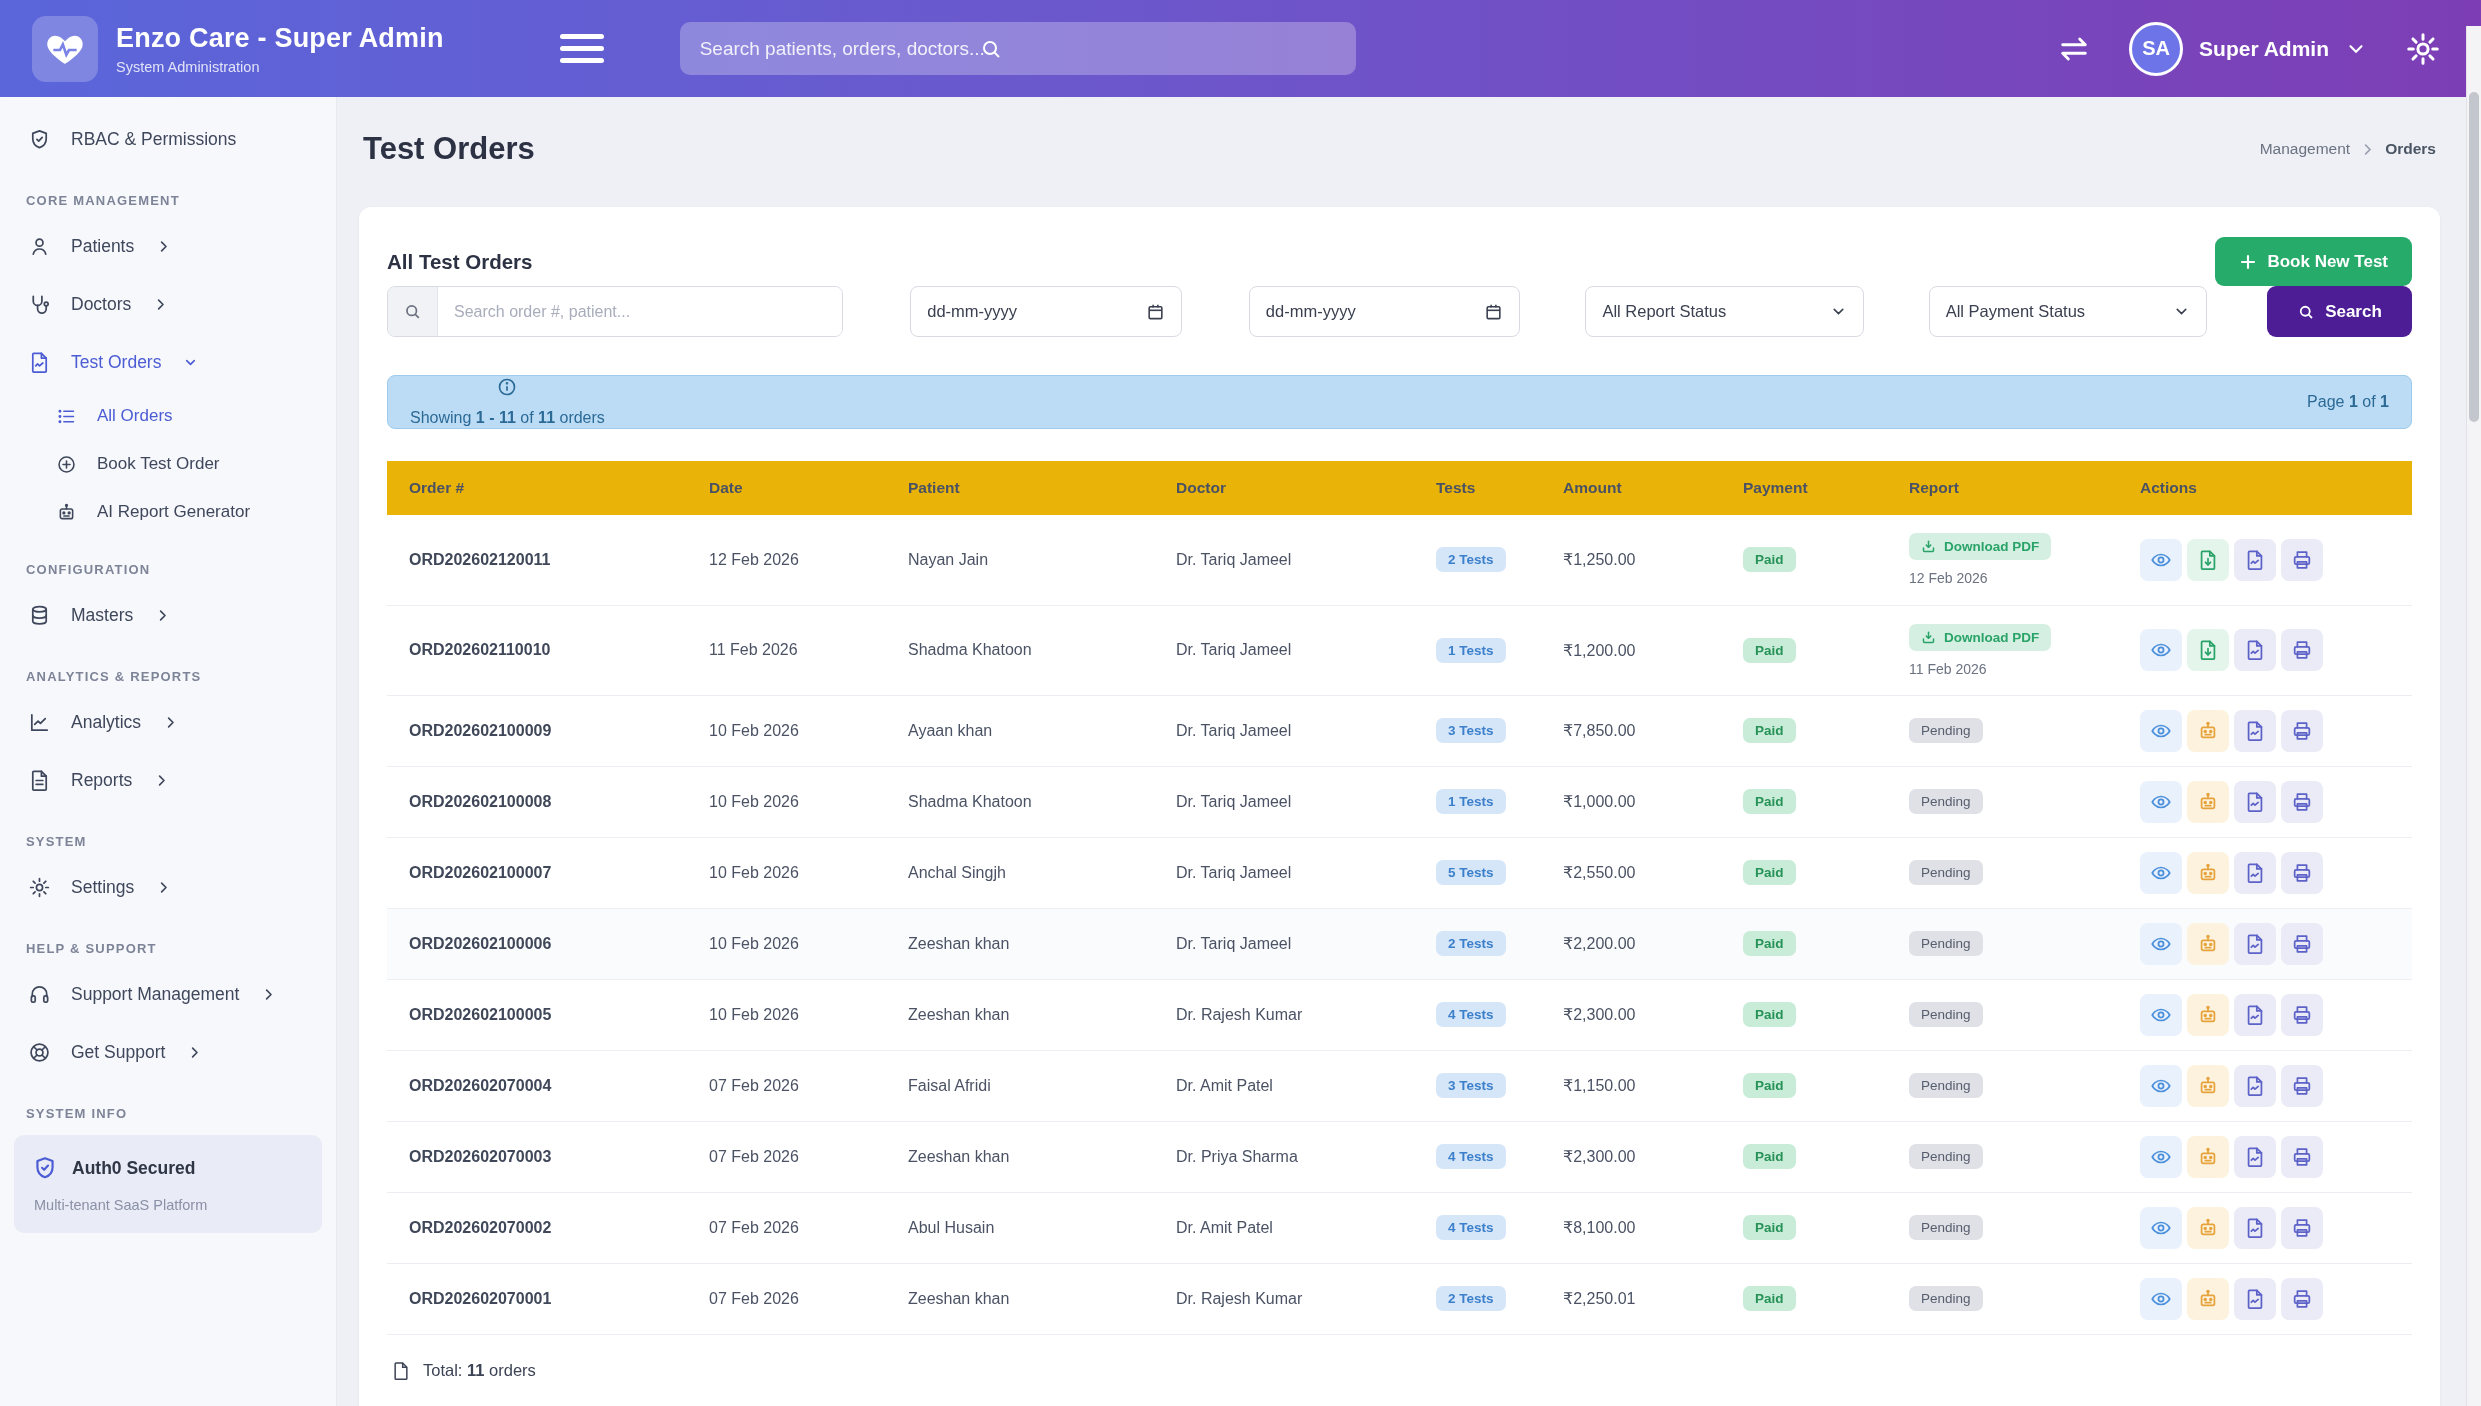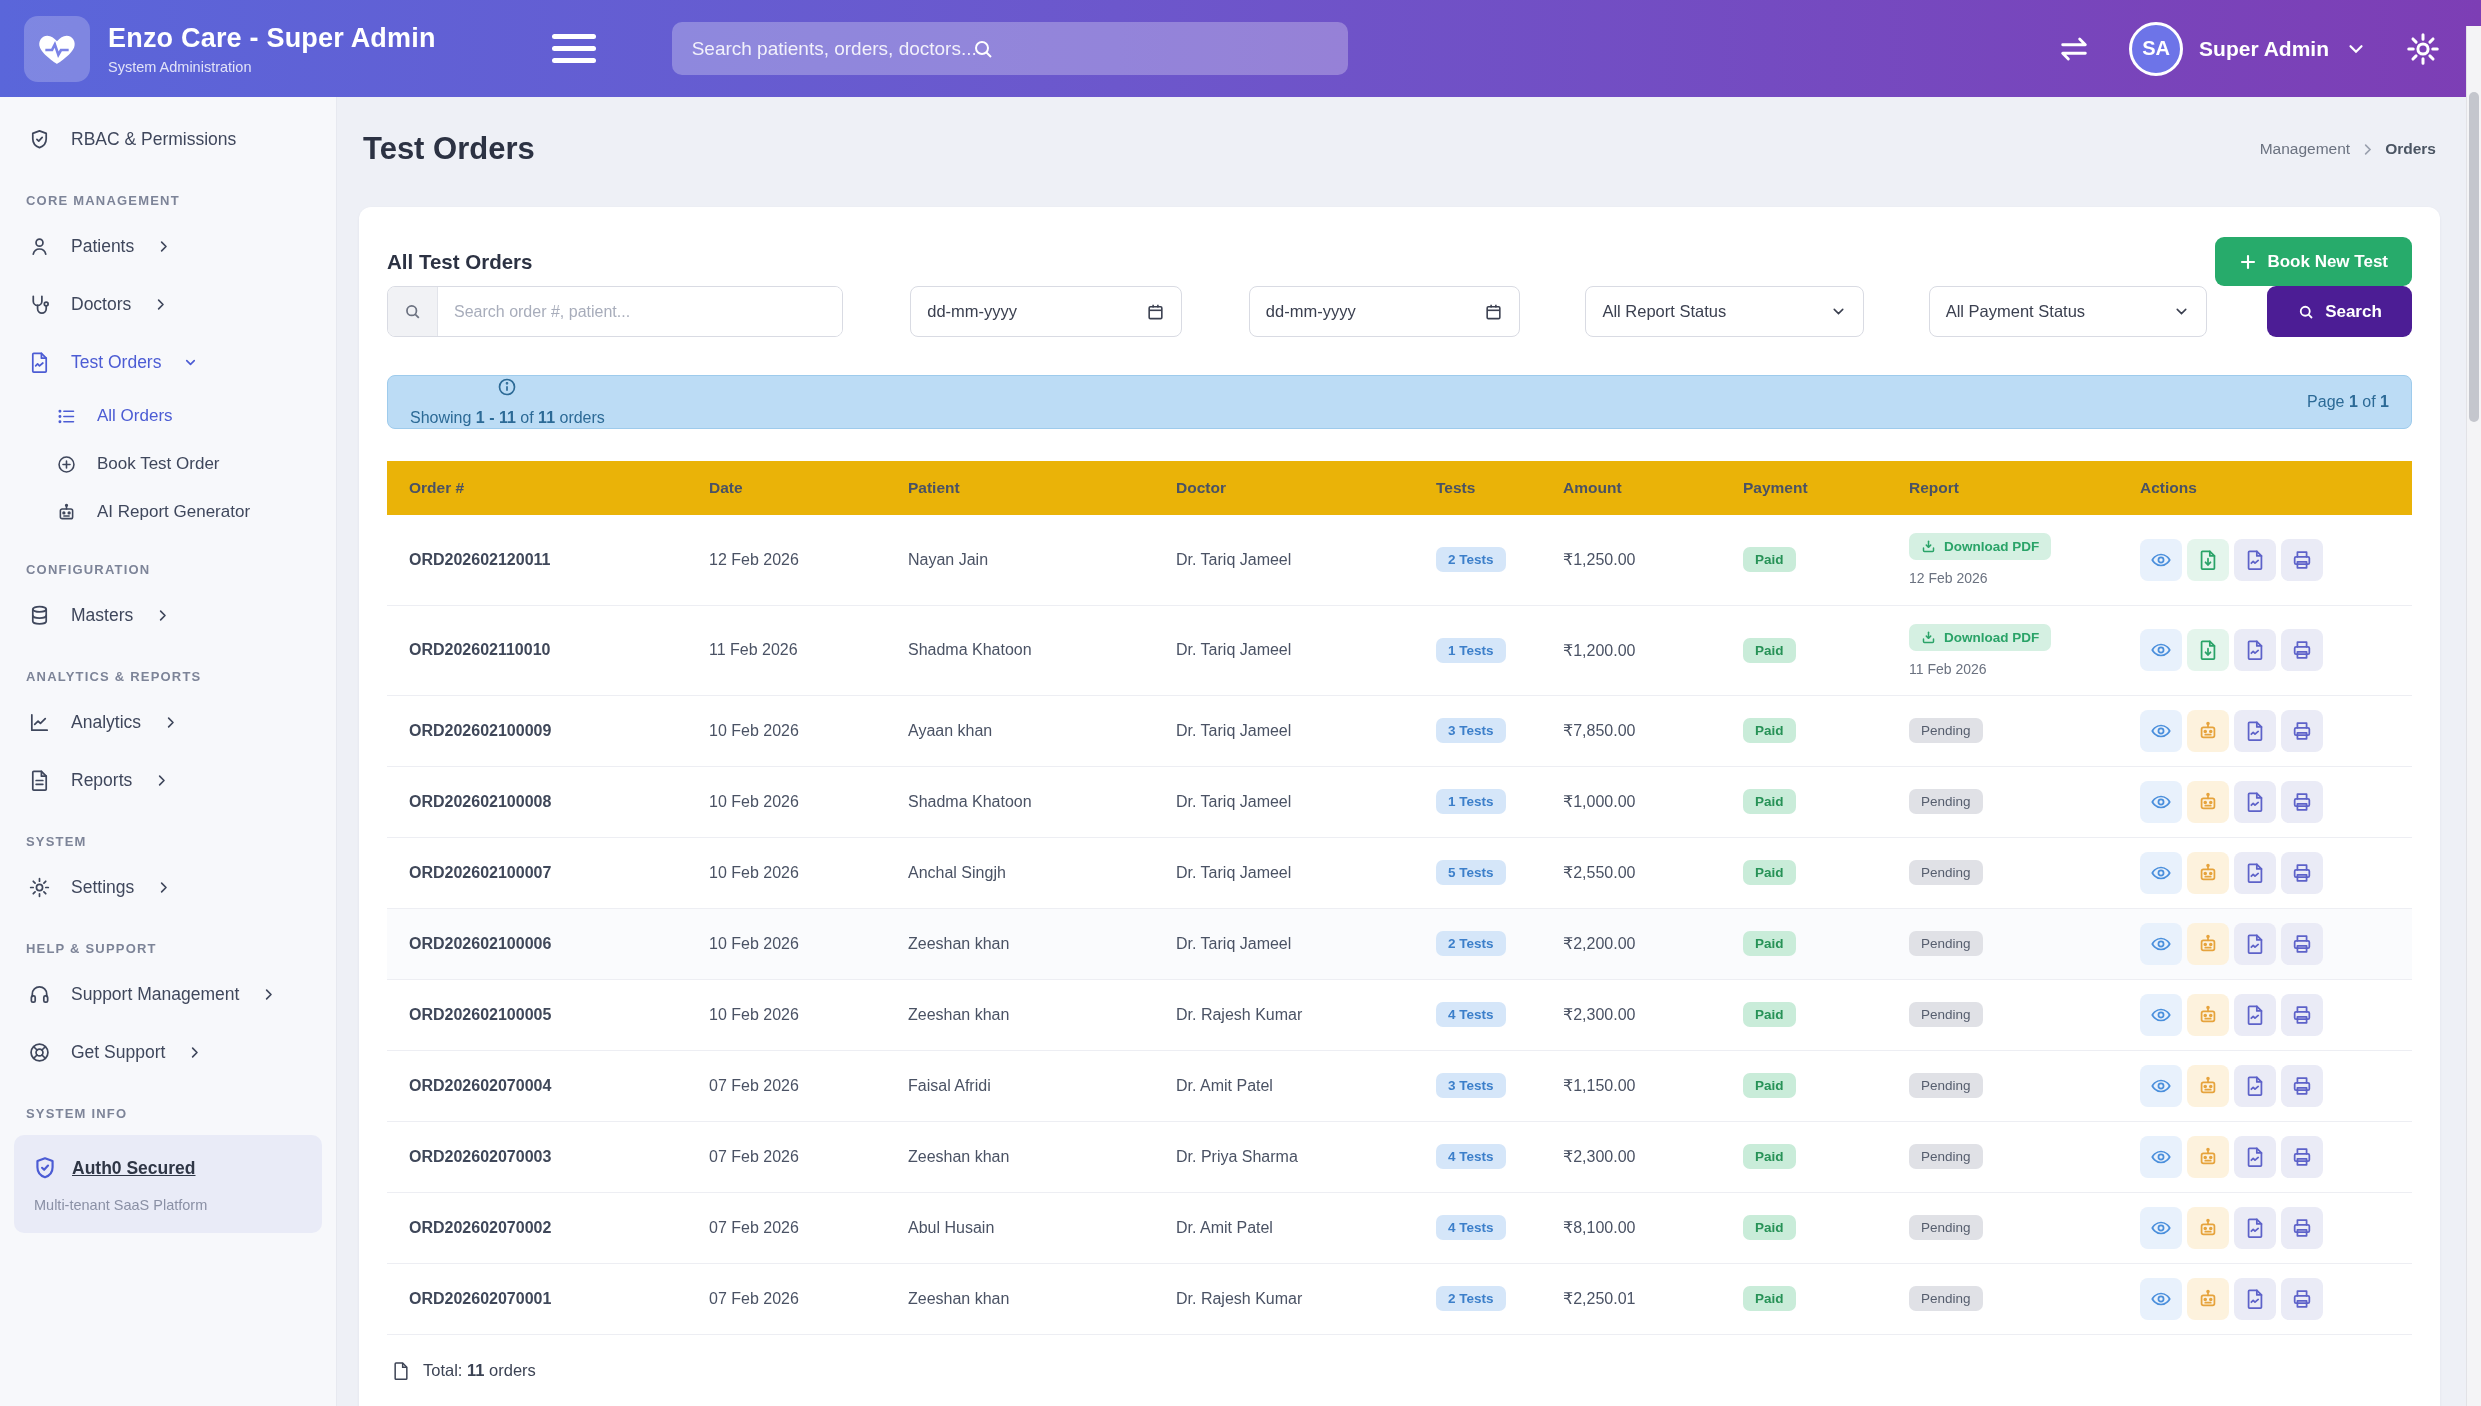--- a/index.html
+++ b/index.html
@@ -3,21 +3,21 @@
 <meta charset="utf-8">
 <style>
   * { margin:0; padding:0; box-sizing:border-box; }
   html,body { width:2481px; height:1406px; overflow:hidden; }
   body { font-family:"Liberation Sans","DejaVu Sans",sans-serif; background:#eef0f6; color:#3c4354; }
   svg { display:block; }
 
   
   .topbar { position:fixed; top:0; left:0; width:2481px; height:97px; z-index:30;
     background:linear-gradient(90deg,#5a66da 0%,#6c57cc 45%,#7d3eb5 100%);
-    display:flex; align-items:center; padding:0 40px 0 24px; }
+    display:flex; align-items:center; padding:0 40px 0 32px; }
   .logo-badge { width:66px; height:66px; border-radius:14px; background:rgba(255,255,255,0.22);
     display:flex; align-items:center; justify-content:center; flex:0 0 auto; }
   .brand { margin-left:18px; color:#fff; }
   .brand-title { font-size:27px; font-weight:bold; letter-spacing:.2px; }
   .brand-sub { font-size:14.5px; color:rgba(255,255,255,0.82); margin-top:5px; }
   .hamburger { margin-left:116px; width:44px; cursor:pointer; }
   .hamburger span { display:block; height:5px; border-radius:3px; background:#fff; margin:7px 0; width:44px; }
   .top-search { position:relative; margin-left:76px; width:676px; height:53px; border-radius:10px;
     background:rgba(255,255,255,0.27); display:flex; align-items:center; padding:0 20px; }
   .top-search-text { color:rgba(255,255,255,0.88); font-size:19px; display:flex; align-items:center; gap:2px; }
@@ -38,21 +38,21 @@
     border-right:1px solid #e7e9f0; z-index:20; padding-top:8px; overflow:hidden; }
   .nav-item { display:flex; align-items:center; gap:20px; height:48px; margin:10px 14px; padding:0 14px;
     border-radius:8px; color:#3f475c; font-size:17.5px; cursor:pointer; }
   .nav-item .chev { margin-left:2px; }
   .nav-item.active { color:#4c5cd4; }
   .nav-section { margin:30px 14px 14px 26px; font-size:13px; font-weight:bold; letter-spacing:1.2px; color:#7d8498; }
   .nav-sub { display:flex; align-items:center; gap:20px; height:40px; margin:8px 14px 8px 42px; padding:0 14px;
     color:#3f475c; font-size:17px; cursor:pointer; }
   .nav-sub.active { color:#4c5cd4; }
   .auth-card { margin:14px 14px 0 14px; background:#e9ebf7; border-radius:10px; padding:20px 18px; }
-  .auth-title { display:flex; align-items:center; gap:14px; font-size:17.5px; font-weight:bold; color:#2f3646;text-decoration:underline; }
+  .auth-title { display:flex; align-items:center; gap:14px; font-size:17.5px; font-weight:bold; color:#2f3646; }
   .auth-sub { margin-top:16px; font-size:14.5px; color:#8a90a5; padding-left:2px; }
 
   
   .main { position:absolute; left:337px; top:97px; width:2129px; padding:34px 26px 0 22px; }
   .page-head { display:flex; align-items:center; justify-content:space-between; padding:0 4px; }
   .page-title { font-size:31px; font-weight:bold; color:#2c3243; }
   .breadcrumb { display:flex; align-items:center; gap:10px; font-size:15.5px; color:#6b7280; }
   .breadcrumb .current { color:#4b5563; font-weight:bold; }
 
   .card { margin-top:40px; background:#fff; border-radius:12px; box-shadow:0 1px 3px rgba(25,30,60,0.06);

